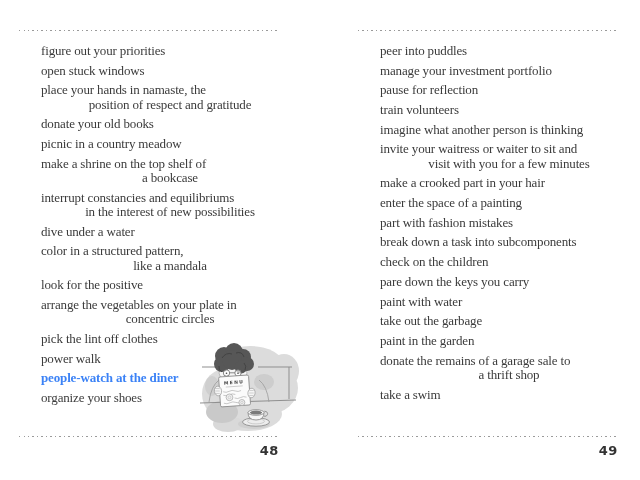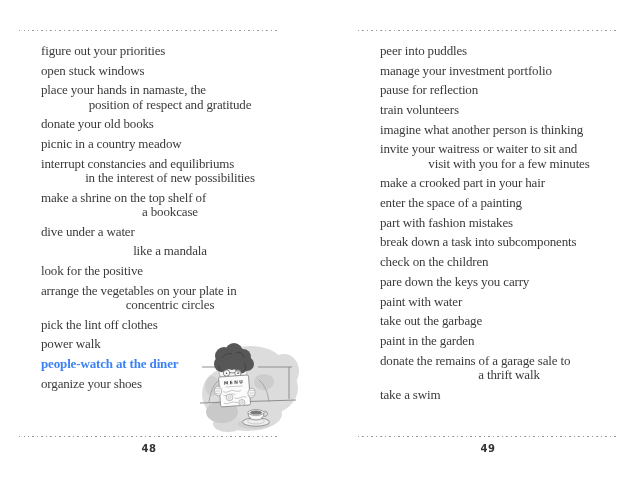--- a/index.html
+++ b/index.html
@@ -40,24 +40,24 @@
     letter-spacing: -0.15px;
     color: #3b3b3b;
     margin-bottom: 5.4px;
     white-space: nowrap;
   }
   .item.bold { font-weight: 700; color: #3b82f6; }
   .line.cont { margin-left: 20px; text-align: center; }
   .pagenum {
     position: absolute;
     top: 413px; left: 0; right: 0;
-    text-align: center;
+    text-align: right;
     font-family: "DejaVu Sans", "Liberation Sans", sans-serif;
     font-weight: 700;
-    font-size: 10px;
+    font-size: 13px;
     letter-spacing: 0.6px;
     color: #333333;
   }
   .illustration {
     position: absolute;
     left: 179px;  
     top: 306px;   
     width: 104px;
     height: 100px;
   }
@@ -80,31 +80,32 @@
           <div class="line">place your hands in namaste, the</div>
           <div class="line cont">position of respect and gratitude</div>
         </div>
         <div class="item">
           <div class="line">donate your old books</div>
         </div>
         <div class="item">
           <div class="line">picnic in a country meadow</div>
         </div>
         <div class="item">
+          <div class="line">make a shrine on the top shelf of</div>
+          <div class="line cont">a bookcase</div>
+        </div>
+        <div class="item">
           <div class="line">interrupt constancies and equilibriums</div>
           <div class="line cont">in the interest of new possibilities</div>
         </div>
         <div class="item">
-          <div class="line">make a shrine on the top shelf of</div>
-          <div class="line cont">a bookcase</div>
-        </div>
-        <div class="item">
           <div class="line">dive under a water</div>
         </div>
         <div class="item">
+          <div class="line">color in a structured pattern,</div>
           <div class="line cont">like a mandala</div>
         </div>
         <div class="item">
           <div class="line">look for the positive</div>
         </div>
         <div class="item">
           <div class="line">arrange the vegetables on your plate in</div>
           <div class="line cont">concentric circles</div>
         </div>
         <div class="item">
@@ -255,21 +256,21 @@
           <div class="line">paint with water</div>
         </div>
         <div class="item">
           <div class="line">take out the garbage</div>
         </div>
         <div class="item">
           <div class="line">paint in the garden</div>
         </div>
         <div class="item">
           <div class="line">donate the remains of a garage sale to</div>
-          <div class="line cont">a thrift walk</div>
+          <div class="line cont">a thrift shop</div>
         </div>
         <div class="item">
           <div class="line">take a swim</div>
         </div>
       </div>
     <div class="dotline dotline-bottom"></div>
     <div class="pagenum">49</div>
   </section>
 
 </div>

